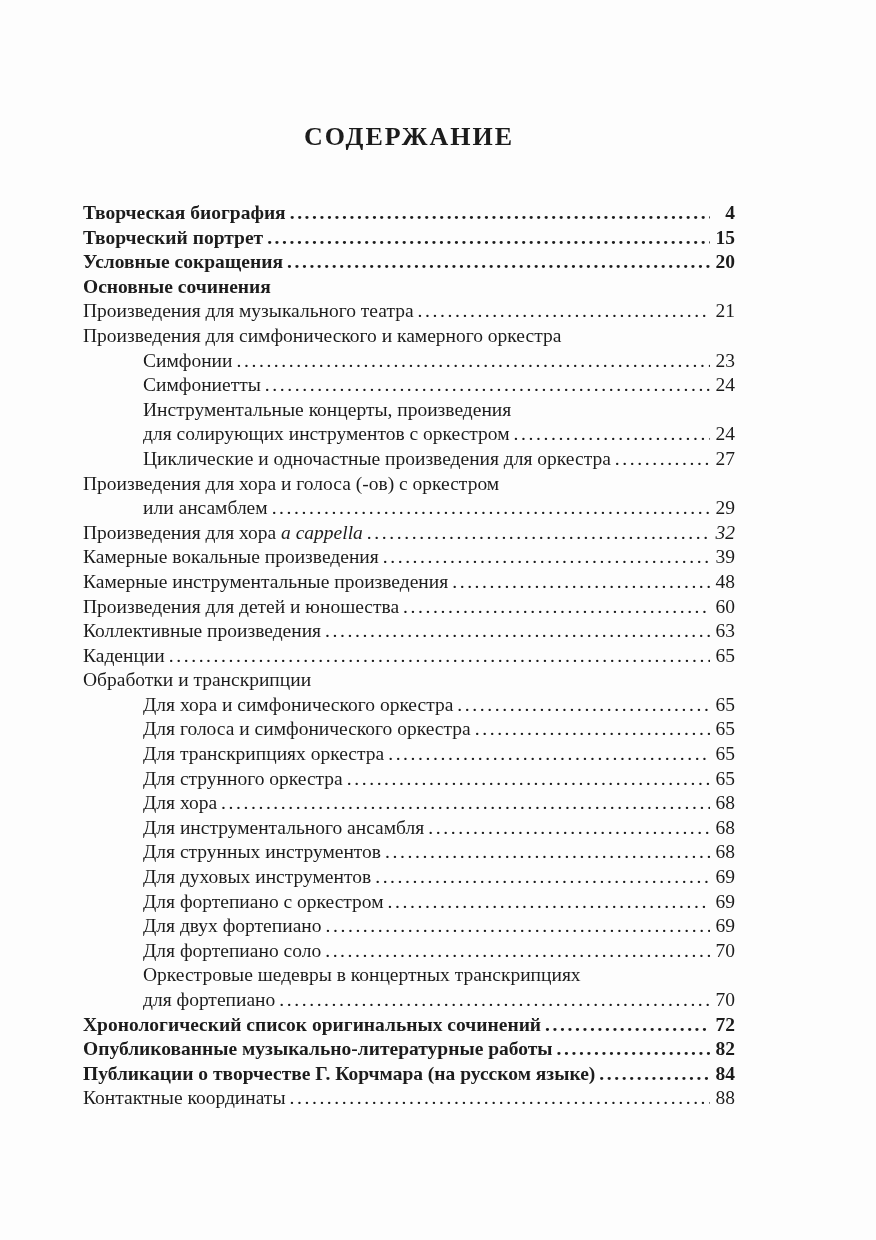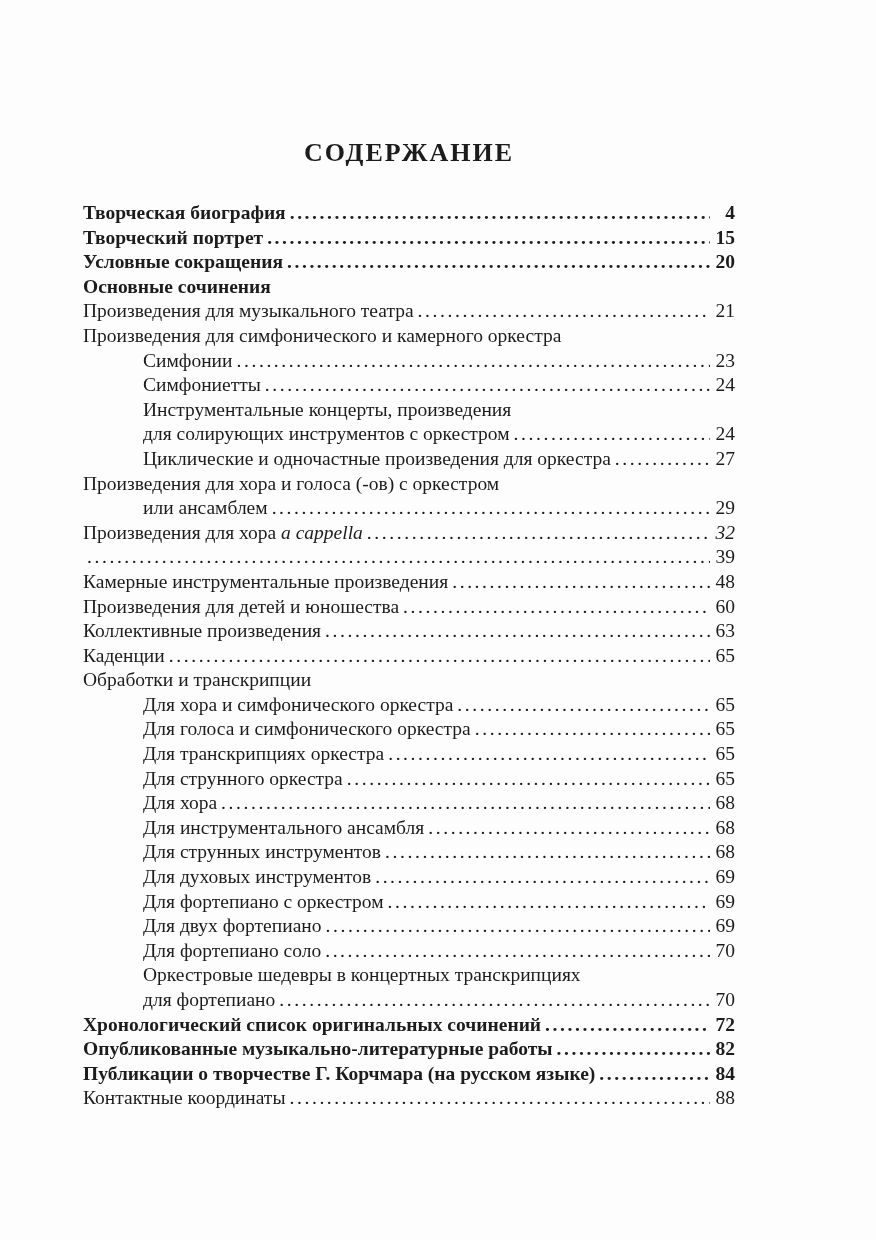--- a/index.html
+++ b/index.html
@@ -12,21 +12,21 @@
     font-family: "Liberation Serif", "DejaVu Serif", serif;
   }
   .page {
     position: relative;
     width: 876px;
     height: 1240px;
     overflow: hidden;
   }
   .title {
     position: absolute;
-    top: 138px;
+    top: 122px;
     left: 83px;
     width: 652px;
     margin: 0;
     text-align: center;
     font-size: 26px;
     font-weight: 700;
     letter-spacing: 2px;
   }
   .toc {
     position: absolute;
@@ -128,20 +128,21 @@
     <span class="text">или ансамблем</span>
     <span class="leader"></span>
     <span class="pnum">29</span>
   </div>
       <div class="row">
     <span class="text">Произведения для хора <em>a cappella</em></span>
     <span class="leader"></span>
     <span class="pnum italic">32</span>
   </div>
       <div class="row">
+    <span class="text">Камерные вокальные произведения</span>
     <span class="leader"></span>
     <span class="pnum">39</span>
   </div>
       <div class="row">
     <span class="text">Камерные инструментальные произведения</span>
     <span class="leader"></span>
     <span class="pnum">48</span>
   </div>
       <div class="row">
     <span class="text">Произведения для детей и юношества</span>

